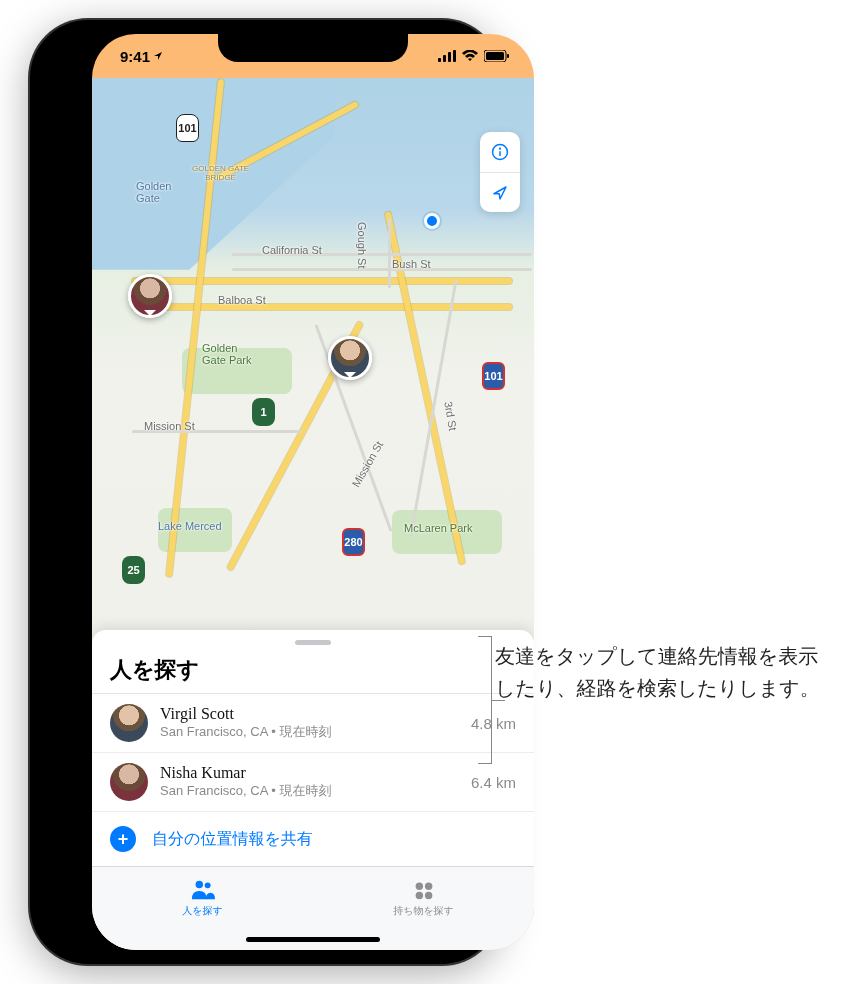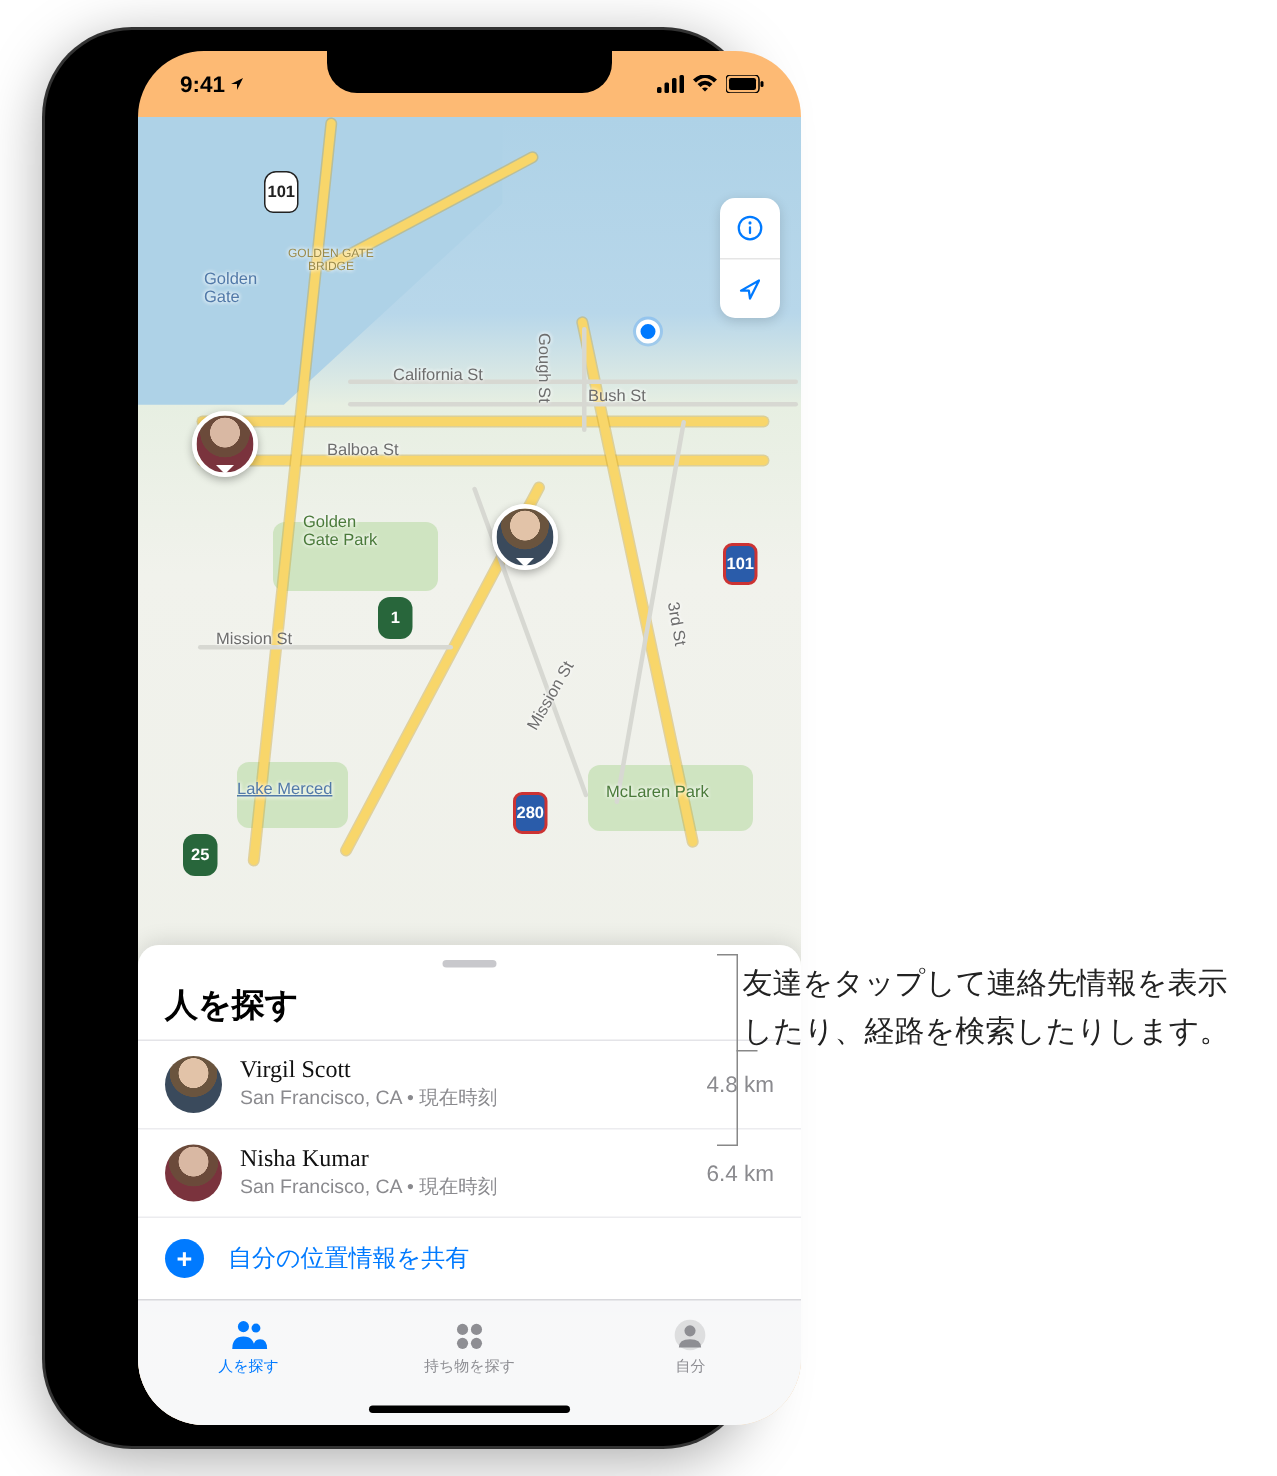--- a/index.html
+++ b/index.html
@@ -267,21 +267,21 @@
       <div class="road grey" style="left:296px; top:140px; width:3px; height:70px;"></div>
       <div class="road grey" style="left:340px; top:200px; width:3px; height:260px; transform:rotate(10deg);"></div>
       <div class="road grey" style="left:260px; top:240px; width:3px; height:220px; transform:rotate(-20deg);"></div>
 
       <span class="label blue" style="left:44px;  top:102px; white-space:pre;">Golden
 Gate</span>
       <span class="label" style="left:100px; top:86px;  white-space:pre; font-size:8px; color:#9a8a4a; text-align:center;">GOLDEN GATE
 BRIDGE</span>
       <span class="label green" style="left:110px; top:264px; white-space:pre;">Golden
 Gate Park</span>
-      <span class="label blue" style="left:66px;  top:442px;text-decoration:underline;">Lake Merced</span>
+      <span class="label blue" style="left:66px;  top:442px;">Lake Merced</span>
       <span class="label green" style="left:312px; top:444px;">McLaren Park</span>
       <span class="label" style="left:276px; top:144px; transform:rotate(90deg); transform-origin:left top;">Gough St</span>
       <span class="label" style="left:300px; top:180px;">Bush St</span>
       <span class="label" style="left:170px; top:166px;">California St</span>
       <span class="label" style="left:126px; top:216px;">Balboa St</span>
       <span class="label" style="left:52px;  top:342px;">Mission St</span>
       <span class="label" style="left:250px; top:380px; transform:rotate(-60deg);">Mission St</span>
       <span class="label" style="left:344px; top:332px; transform:rotate(80deg);">3rd St</span>
 
       <div class="shield us" style="left:84px;  top:36px;">
@@ -365,28 +365,20 @@
       </div>
       <div class="tab">
         <svg viewBox="0 0 28 24">
           <circle cx="9" cy="8" r="4" fill="currentColor"></circle>
             <circle cx="19" cy="8" r="4" fill="currentColor"></circle>
           <circle cx="9" cy="18" r="4" fill="currentColor"></circle>
             <circle cx="19" cy="18" r="4" fill="currentColor"></circle>
         </svg>
         <span>持ち物を探す</span>
       </div>
-      <div class="tab">
-        <svg viewBox="0 0 28 24">
-          <circle cx="14" cy="12" r="11" fill="currentColor" opacity=".25"></circle>
-          <circle cx="14" cy="9" r="4" fill="currentColor"></circle>
-          <path d="M6 21 Q6 15 14 15 Q22 15 22 21 Z" fill="currentColor"></path>
-        </svg>
-        <span>自分</span>
-      </div>
     </div>
 
     <div class="home-indicator"></div>
   </div>
 </div>
 
 <div class="callout-bracket"></div>
 <div class="callout">友達をタップして連絡先情報を表示したり、経路を検索したりします。</div>
 
 </body></html>

